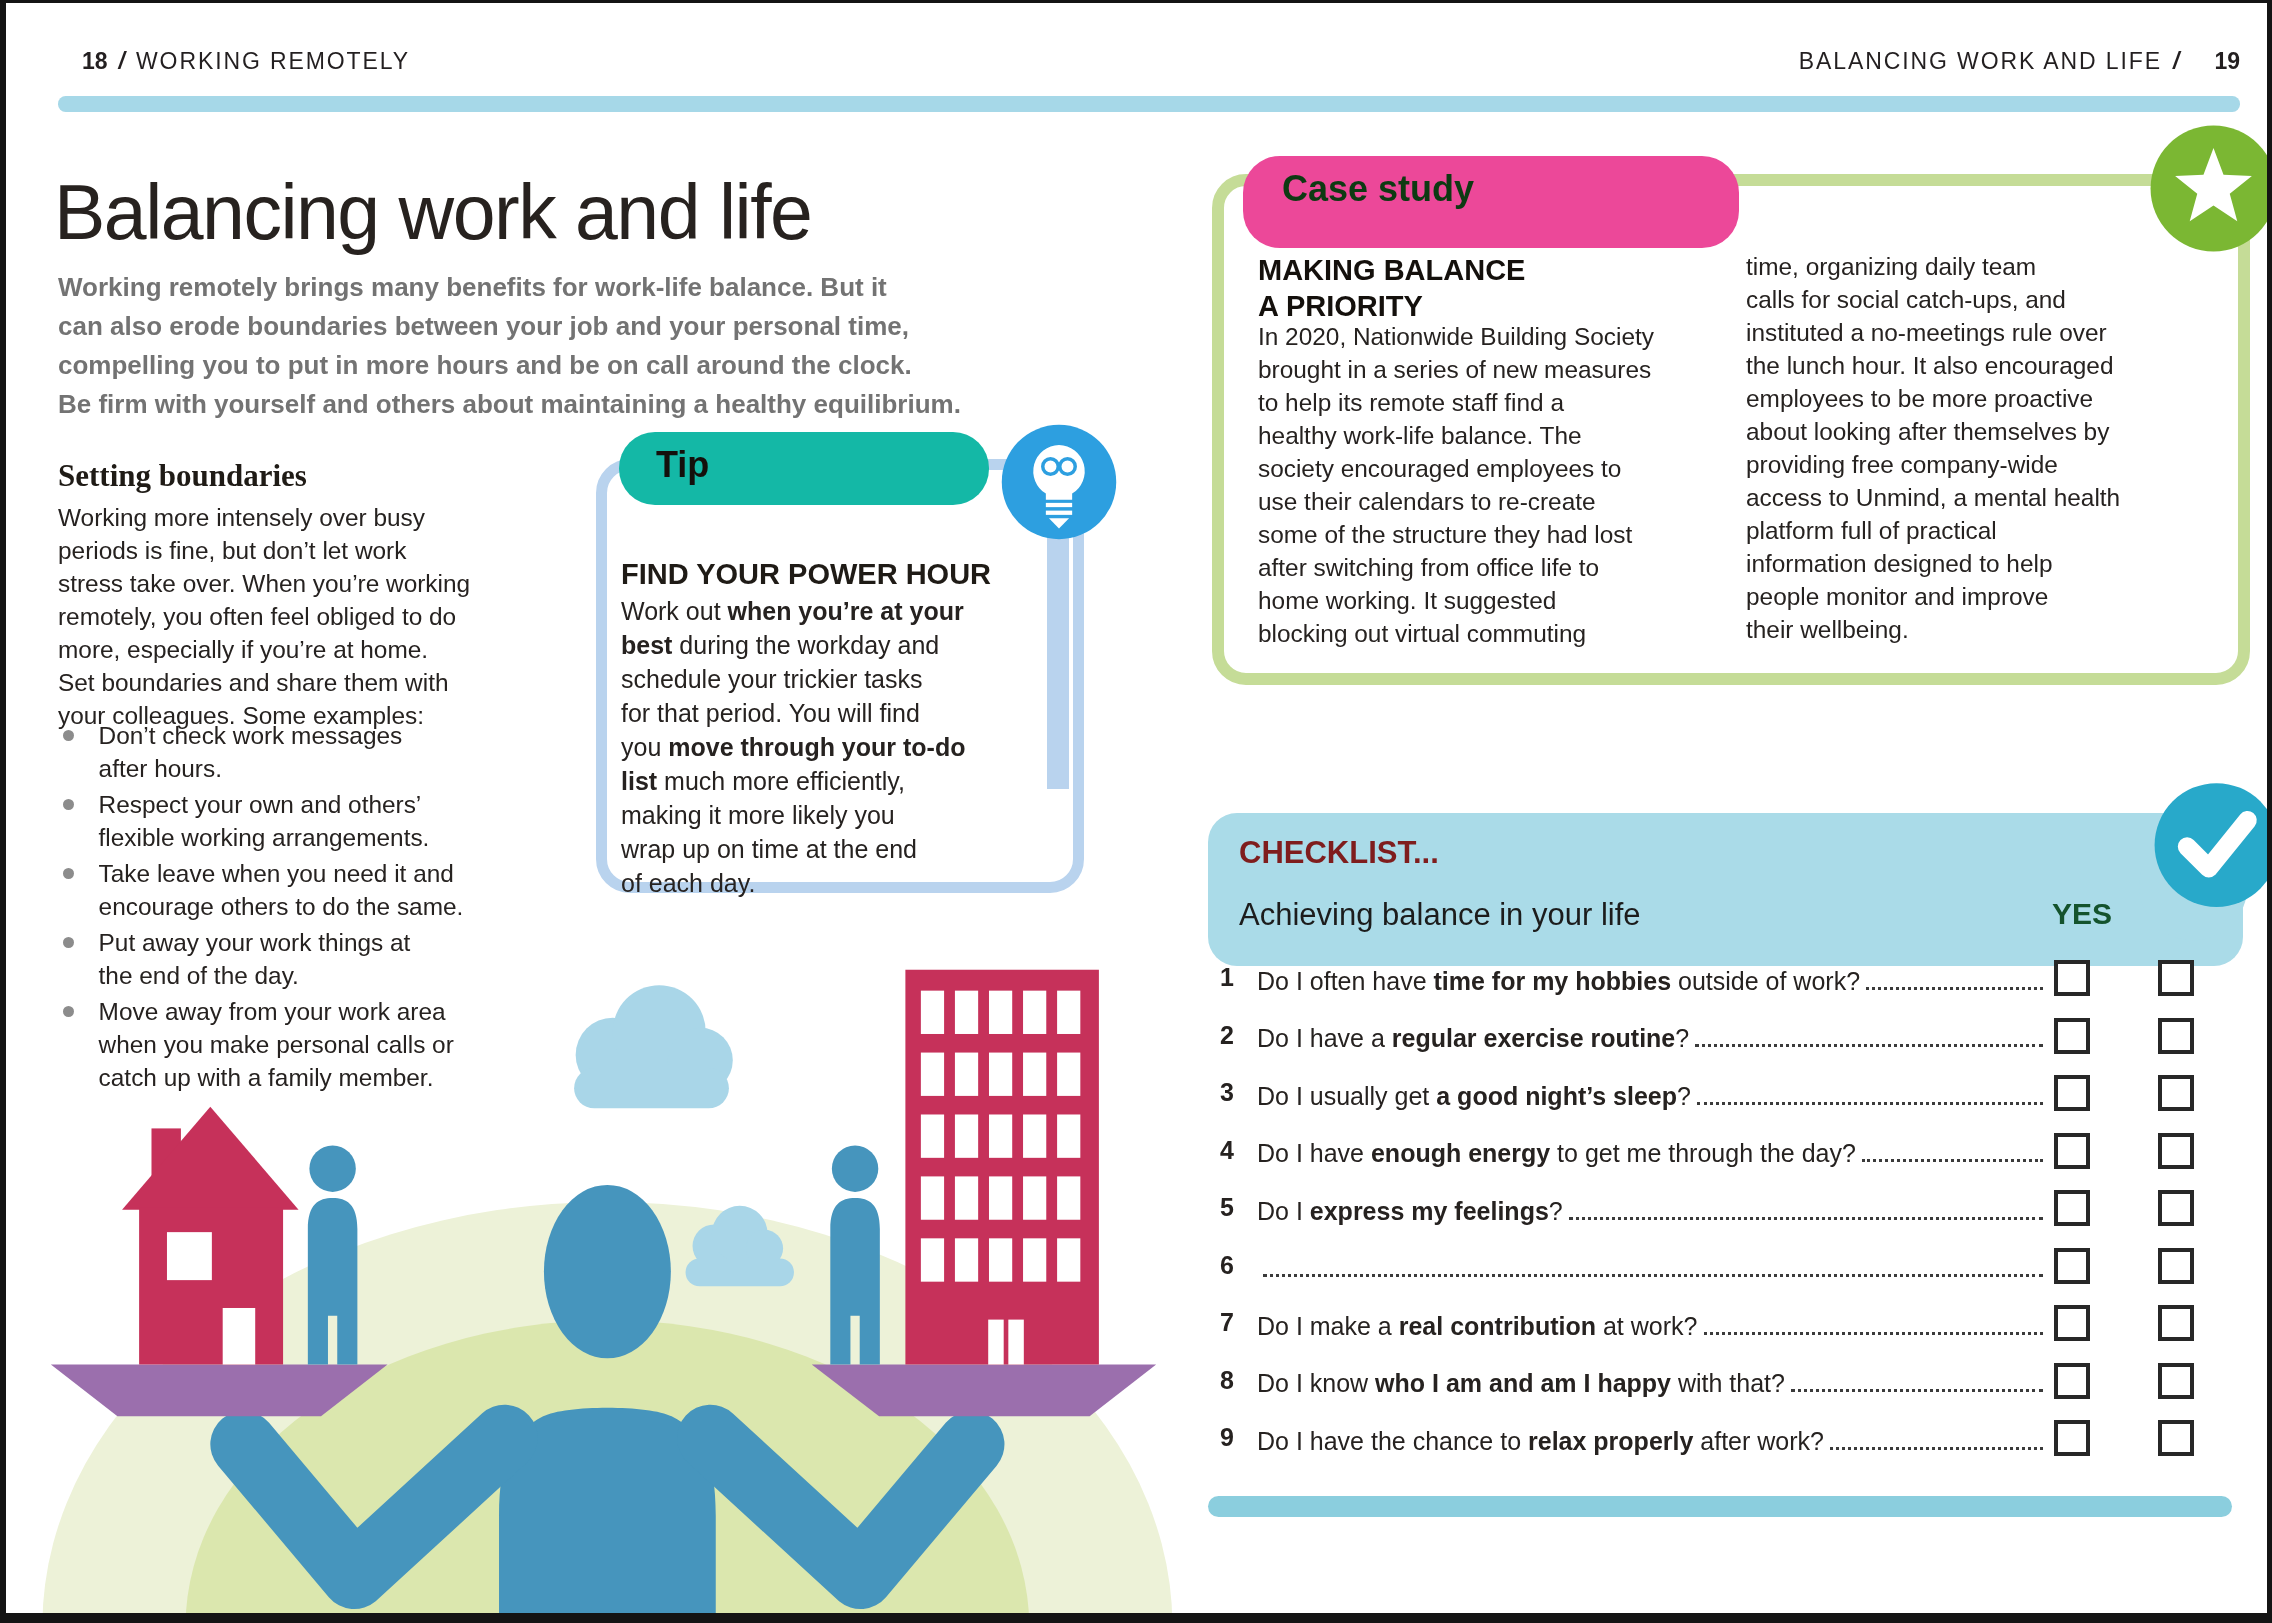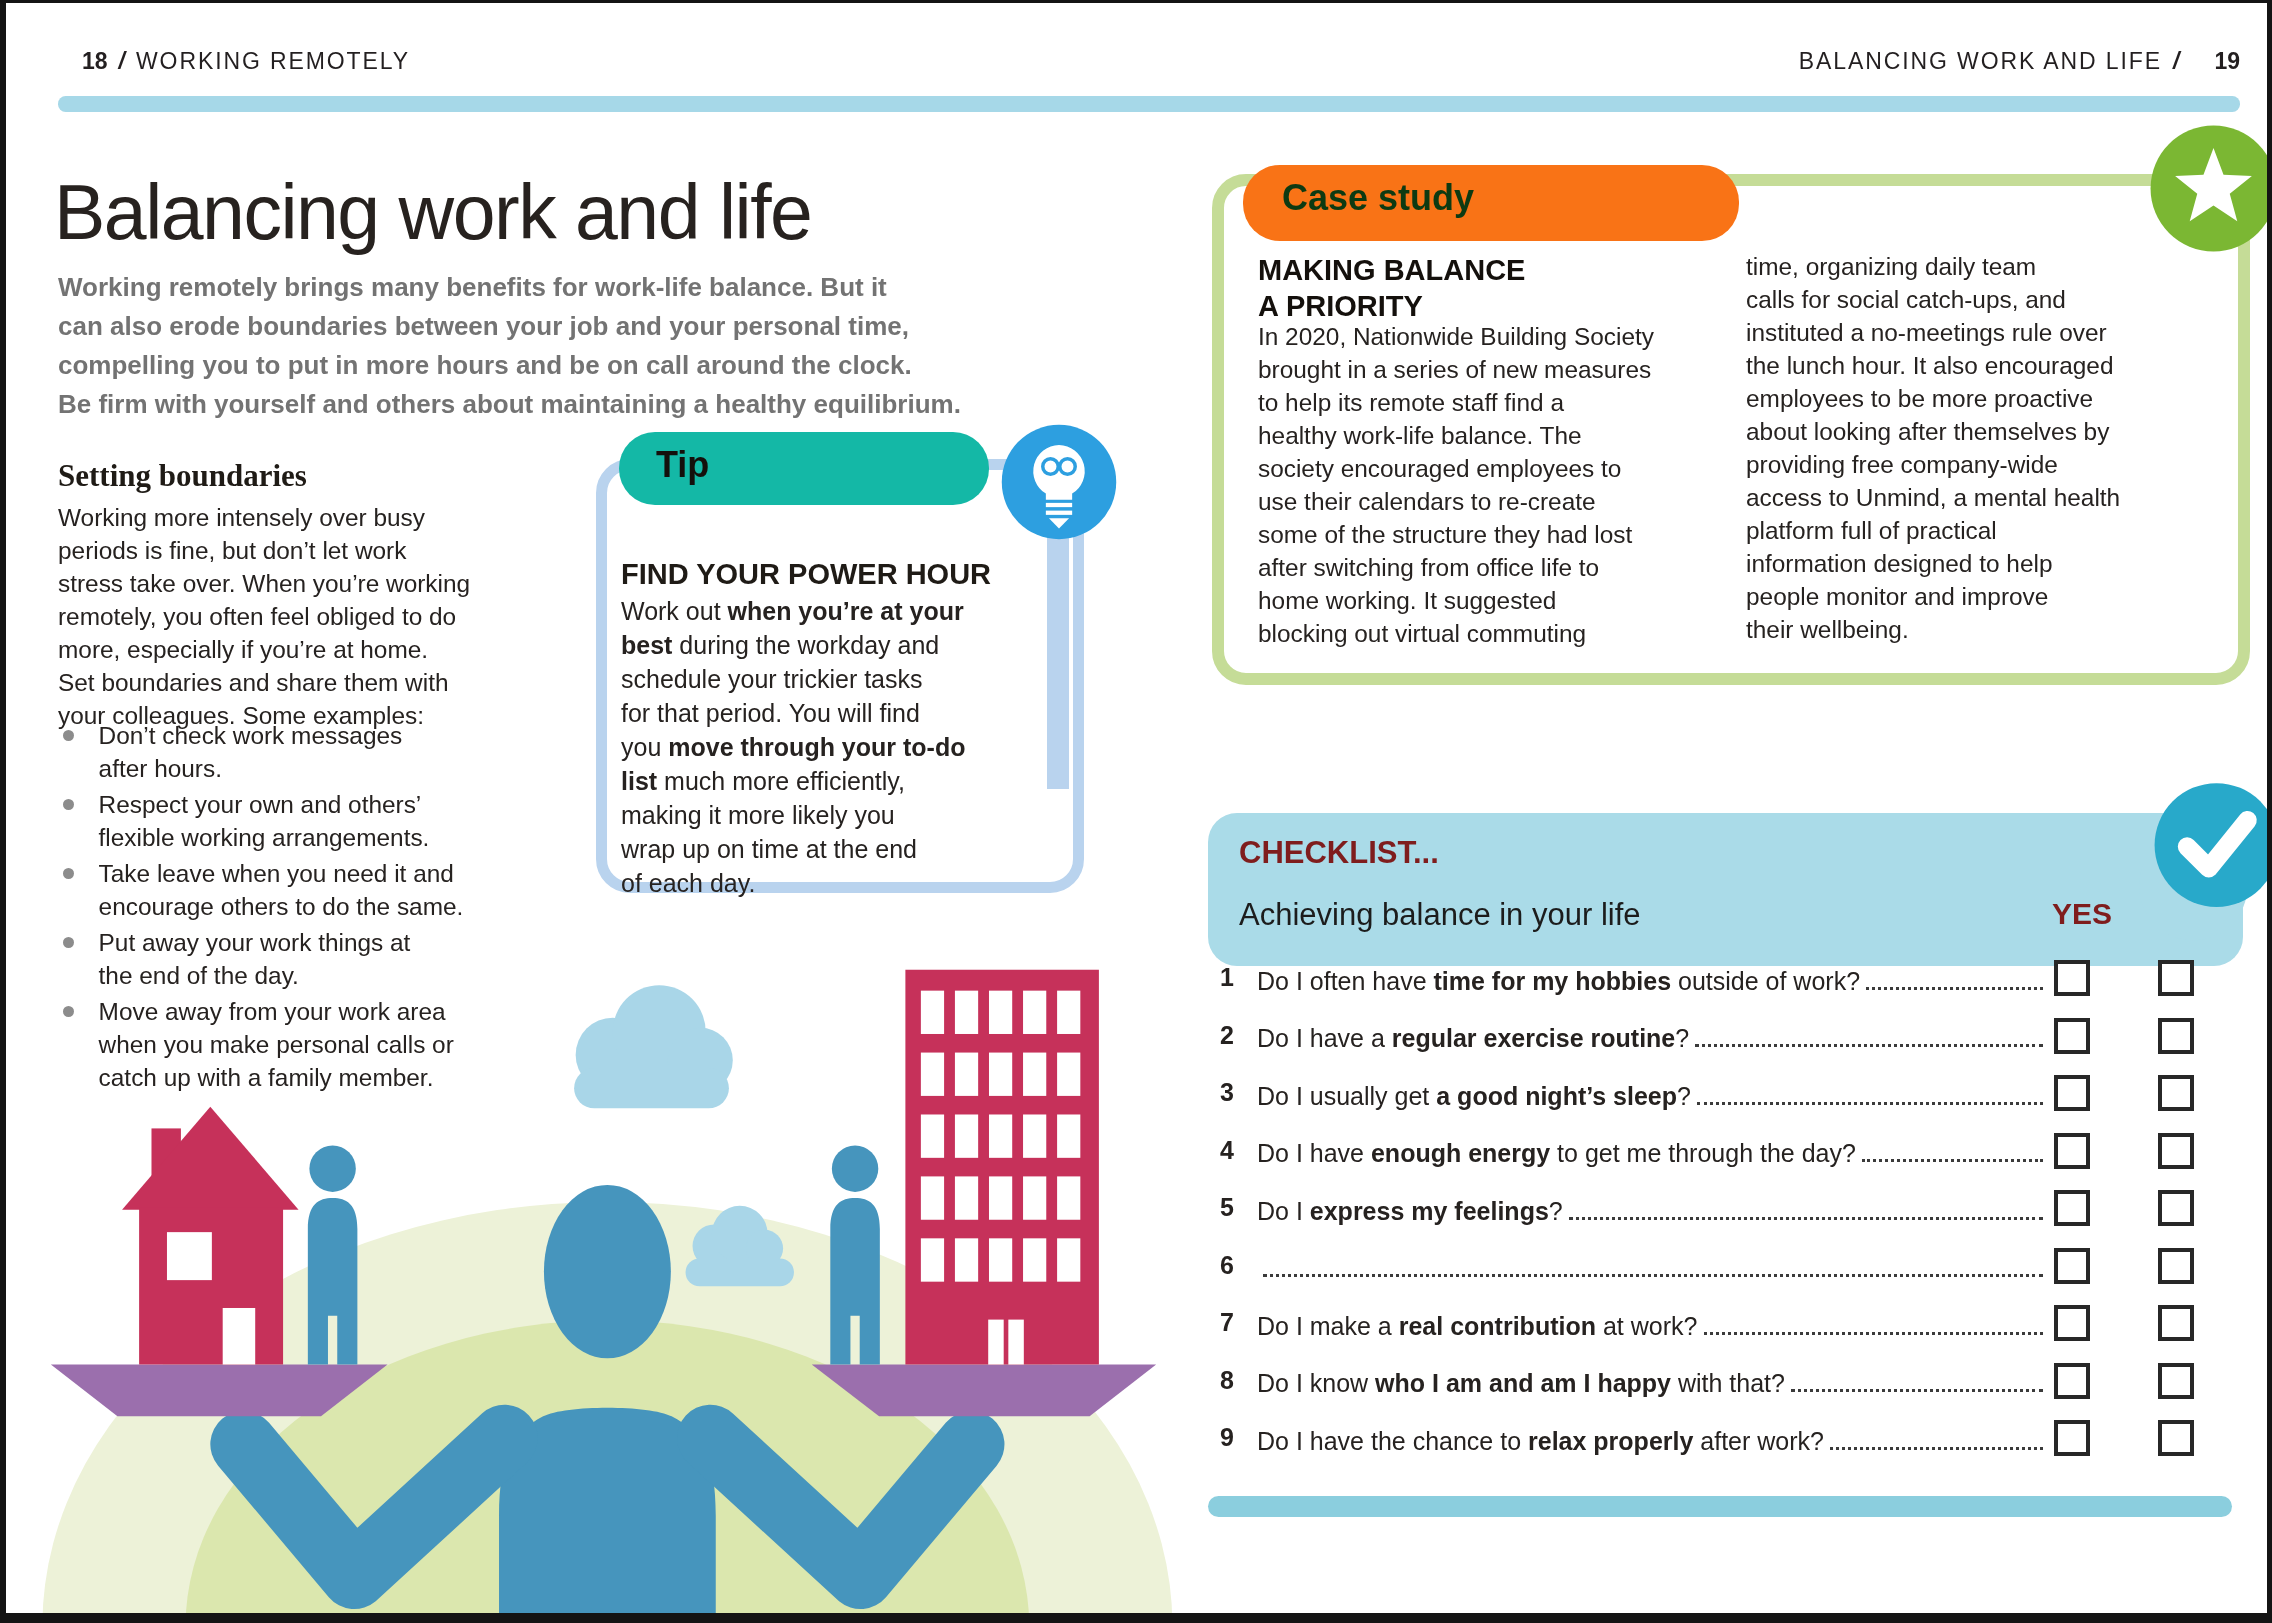--- a/index.html
+++ b/index.html
@@ -36,32 +36,32 @@
   #tip-badge{position:absolute;left:1001px;top:424px;width:116px;height:116px;z-index:4;}
   #tip-heading{position:absolute;left:621px;top:529px;font-size:29px;font-weight:bold;color:#1f1b16;z-index:3;}
   #tip-paragraph{position:absolute;left:621px;top:569px;width:434px;font-size:25px;line-height:34px;z-index:3;}
 
   
   #illustration{position:absolute;left:23px;top:896px;width:1192px;height:728px;z-index:1;}
 
   
   #case-box{position:absolute;left:1212px;top:174px;width:1038px;height:511px;
             border:12.4px solid #c5dc97;border-radius:34px;background:#fff;box-sizing:border-box;}
-  #case-pill{position:absolute;left:1243px;top:165px;width:496px;height:76px;border-radius:37px;background:#f97316;z-index:3;}
+  #case-pill{position:absolute;left:1243px;top:156px;width:496px;height:92px;border-radius:37px;background:#ec4899;z-index:3;}
   #case-pill span{position:absolute;left:39px;top:12.4px;font-size:36px;font-weight:bold;color:#0d3a12;}
   #case-badge{position:absolute;left:2149px;top:124px;width:129px;height:129px;z-index:4;}
   #case-col1-heading{position:absolute;left:1258px;top:223px;font-size:29px;font-weight:bold;line-height:36px;color:#14100c;z-index:3;}
   #case-col1{position:absolute;left:1258px;top:296px;width:457px;font-size:24.4px;line-height:33px;z-index:3;}
   #case-col2{position:absolute;left:1746px;top:226px;width:465px;font-size:24.4px;line-height:33px;z-index:3;}
 
   
   #checklist-header{position:absolute;left:1208px;top:813px;width:1035px;height:153px;border-radius:29px;background:#aadbe8;}
   #checklist-title{position:absolute;left:31px;top:22px;font-size:31px;font-weight:bold;color:#7f1d1d;}
   #checklist-subtitle{position:absolute;left:31px;top:84px;font-size:31px;color:#1c1c1c;}
-  #yes-label{position:absolute;left:844px;top:84px;font-size:30px;font-weight:bold;color:#7f1d1d;}
+  #yes-label{position:absolute;left:844px;top:84px;font-size:30px;font-weight:bold;color:#14532d;}
   #no-label{position:absolute;left:949px;top:84px;font-size:30px;font-weight:bold;color:#14100c;}
   #checklist-badge{position:absolute;left:2139px;top:770px;width:155px;height:178px;z-index:4;}
   #checklist-rows{position:absolute;left:1220px;top:960px;width:974px;display:flex;flex-direction:column;gap:20px;}
   .chk-row{display:flex;align-items:flex-end;font-size:25px;line-height:34px;}
   .chk-num{flex:0 0 37px;font-weight:bold;align-self:flex-start;}
   .chk-text{white-space:pre-line;}
   .leader{flex:1;min-width:23px;border-bottom:3.9px dotted #3b3b3b;margin:0 11px 7.7px 6.2px;}
   .chk-box{flex:0 0 36px;width:36px;height:36px;box-sizing:border-box;border:4.6px solid #272727;background:#fff;margin-bottom:1.5px;}
   .chk-box + .chk-box{margin-left:68px;}
   #checklist-bar{position:absolute;left:1208px;top:1496px;width:1024px;height:21px;border-radius:11px;background:#8bcede;}

